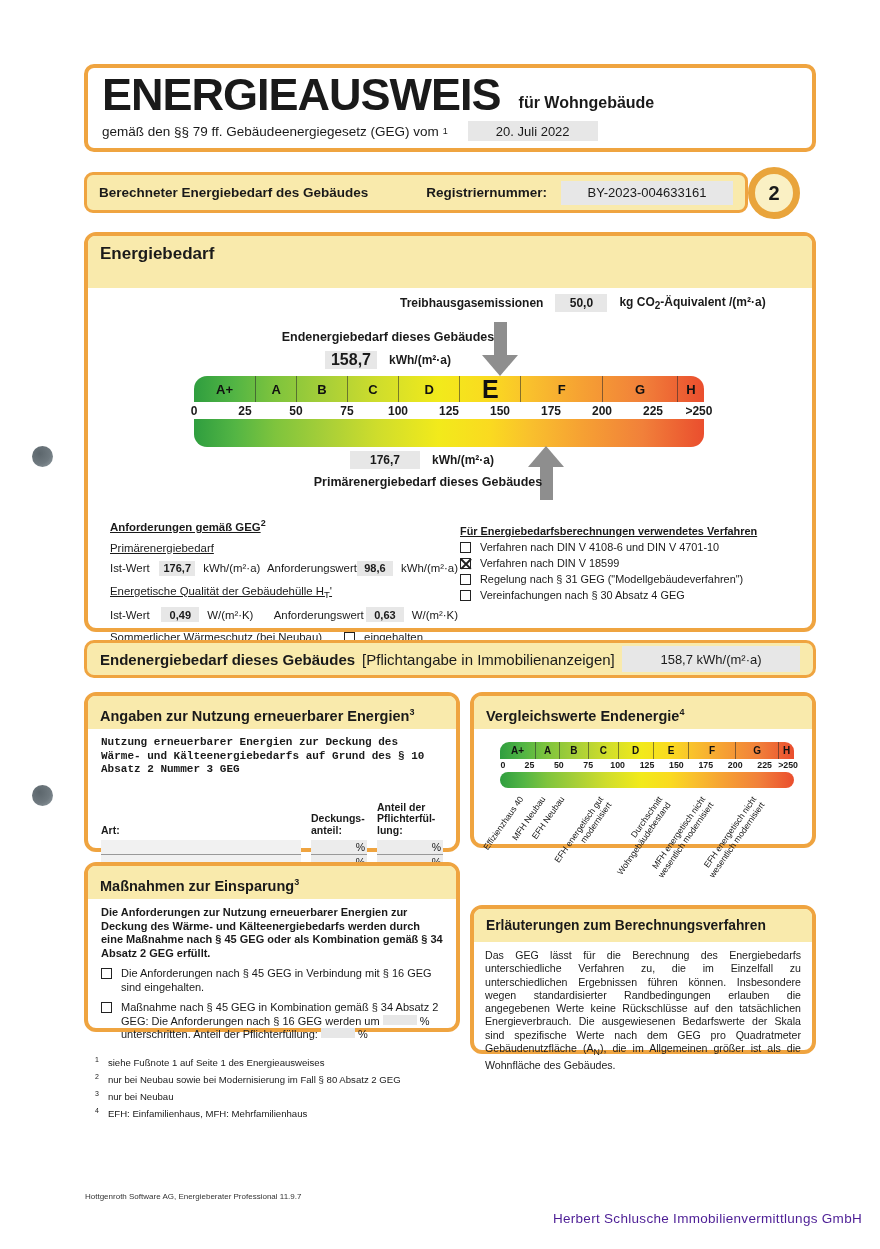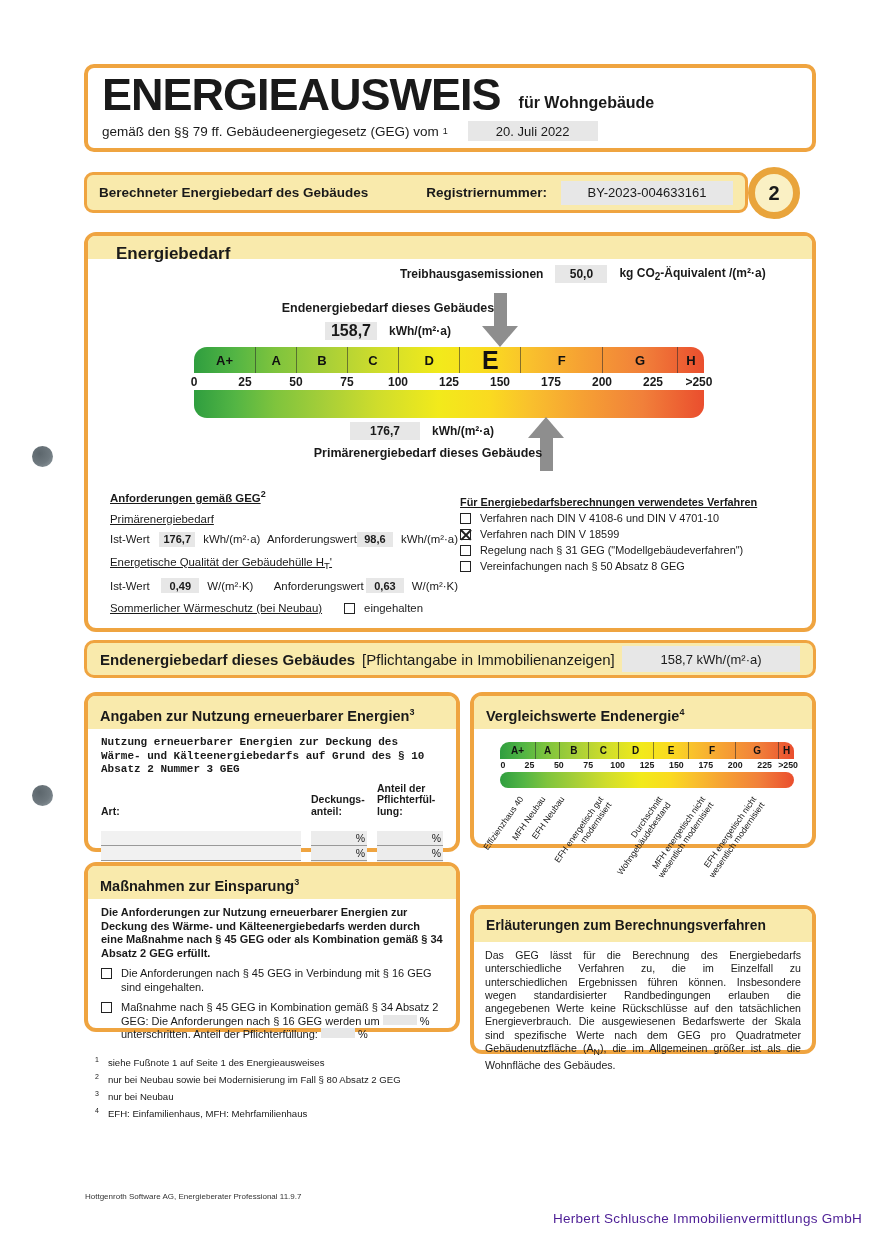--- a/index.html
+++ b/index.html
@@ -32,21 +32,21 @@
 
   
   .reg-bar { position:absolute; left:84px; top:172px; width:664px; height:41px; background:#F9EAAC; border:3.5px solid #EFA440; border-radius:9px; display:flex; align-items:center; padding:0 12px; }
   .reg-left { font-weight:bold; font-size:13.5px; }
   .reg-label { font-weight:bold; font-size:13.5px; margin-left:auto; }
   .reg-value { width:172px; height:24px; font-size:13px; font-weight:normal; margin-left:14px; }
   .page-circle { position:absolute; left:748px; top:167px; width:52px; height:52px; border-radius:50%; background:#FAF0C4; border:7px solid #E9A43B; display:flex; align-items:center; justify-content:center; font-size:20px; font-weight:bold; }
 
   
   .sec1 { left:84px; top:232px; width:732px; height:400px; }
-  .sec1 .strip { height:23px; line-height:36px; padding-left:28px; font-size:17px; }
+  .sec1 .strip { height:52px; line-height:36px; padding-left:12px; font-size:17px; }
   .sec1-body { position:relative; height:356px; }
 
   .ghg-row { position:absolute; top:6px; left:312px; display:flex; align-items:center; font-size:12px; }
   .ghg-row .lab { font-weight:bold; }
   .ghg-row .vbox { width:52px; height:18px; font-size:12px; margin:0 12px; }
   .ghg-unit { font-weight:bold; }
 
   .end-label { position:absolute; top:42px; left:150px; width:300px; text-align:center; font-weight:bold; font-size:12.5px; }
   .end-val-row { position:absolute; top:63px; left:150px; width:300px; display:flex; justify-content:center; align-items:center; gap:12px; font-size:12px; font-weight:bold; }
   .end-val-row .vbox { width:52px; height:18px; font-size:16px; }
@@ -95,21 +95,21 @@
   .banner .b1 { font-weight:bold; font-size:15px; }
   .banner .b2 { font-size:15px; margin-left:7px; }
   .banner .vbox { width:178px; height:26px; font-size:13px; font-weight:normal; margin-left:auto; }
 
   
   .sec-ren { left:84px; top:692px; width:376px; height:160px; }
   .sec-ren .strip, .sec-meas .strip, .sec-cmp .strip, .sec-exp .strip { height:33px; line-height:33px; padding-left:12px; font-size:14.5px; }
   .sec-ren .bodyp { padding:7px 13px 0 13px; }
   .ren-intro { font-weight:bold; font-size:11px; line-height:13.5px;font-family:Liberation Mono, monospace; }
   .ren-table { display:grid; grid-template-columns:1fr 56px 66px; column-gap:10px; margin-top:6px; font-size:10.5px; }
-  .ren-head { font-weight:bold; line-height:11.5px; display:flex; align-items:flex-end; padding-bottom:14px; }
+  .ren-head { font-weight:bold; line-height:11.5px; display:flex; align-items:flex-end; padding-bottom:4px;margin-top:19px; }
   .ren-cell { height:15px; background:#ECECEC; border-bottom:1px solid #999; display:flex; align-items:center; justify-content:flex-end; padding-right:2px; font-size:10.5px; }
   .ren-cell.blank { background:#F1F1F1; }
   .ren-sum { background:none; border-bottom:none; justify-content:flex-start; }
 
   
   .sec-meas { left:84px; top:862px; width:376px; height:170px; }
   .sec-meas .bodyp { padding:7px 13px 0 13px; font-size:11px; line-height:13.5px; }
   .meas-intro { font-weight:bold; margin-bottom:7px; }
   .meas-item { display:flex; gap:9px; margin-bottom:7px; }
   .meas-item .cb { margin-top:1px; }
@@ -266,21 +266,21 @@
         <div class="m-item">
           <span class="cb checked"></span>
           <span>Verfahren nach DIN V 18599</span>
         </div>
         <div class="m-item">
           <span class="cb"></span>
           <span>Regelung nach § 31 GEG ("Modellgebäudeverfahren")</span>
         </div>
         <div class="m-item">
           <span class="cb"></span>
-          <span>Vereinfachungen nach § 50 Absatz 8 GEG</span>
+          <span>Vereinfachungen nach § 30 Absatz 4 GEG</span>
         </div>
       </div>
 
     </div>
   </div>
 
   <div class="banner">
     <span class="b1">Endenergiebedarf dieses Gebäudes</span>
     <span class="b2">[Pflichtangabe in Immobilienanzeigen]</span>
     <span class="vbox">158,7 kWh/(m²·a)</span>

